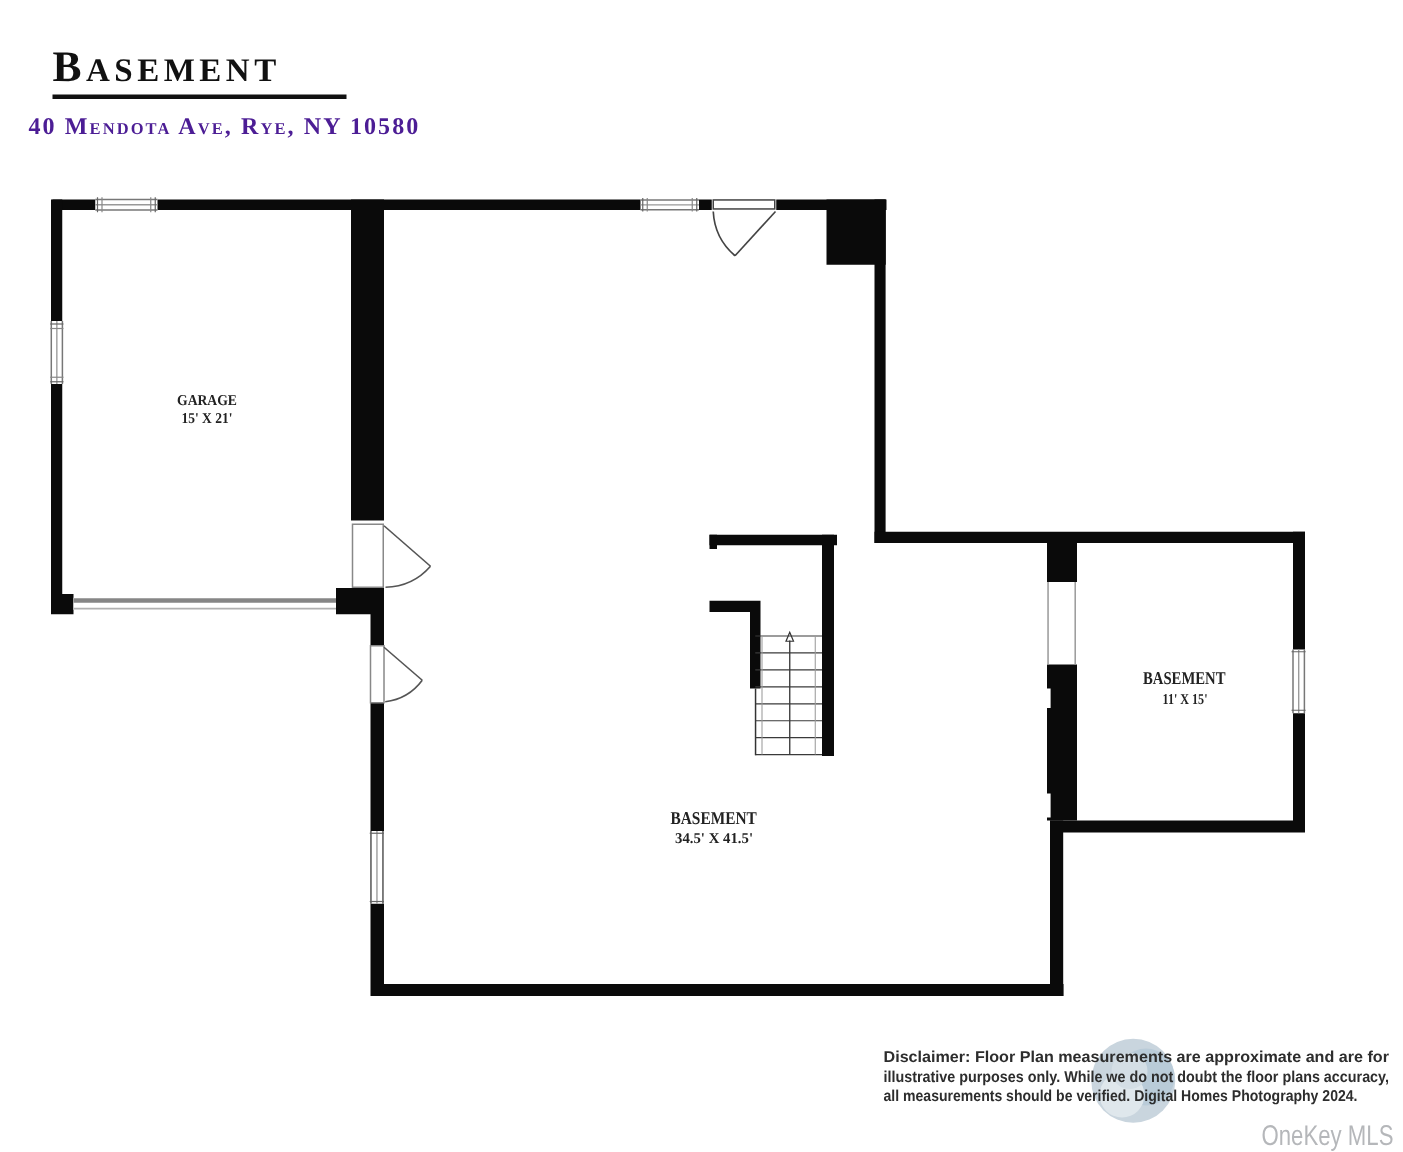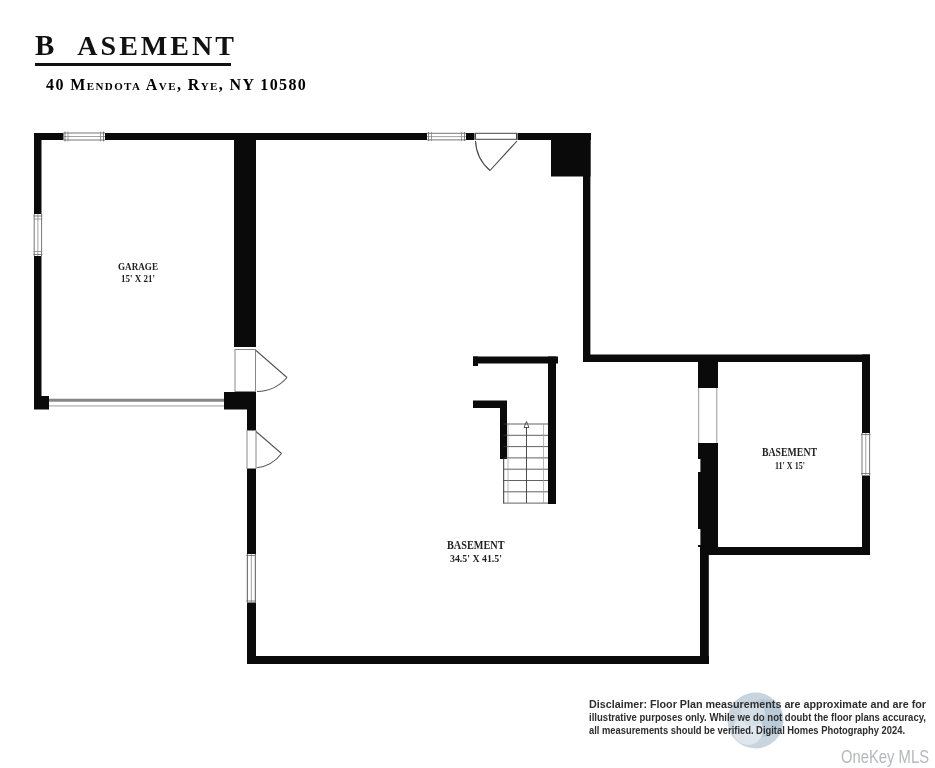--- a/index.html
+++ b/index.html
@@ -3,25 +3,25 @@
 <meta charset="utf-8">
 <style>
   html,body{margin:0;padding:0;background:#fff;}
   body{width:935px;height:768px;position:relative;overflow:hidden;
        font-family:"Liberation Sans",sans-serif;}
   .abs{position:absolute;}
 </style>
 </head>
 <body>
 
-<div class="abs" style="left:35px;top:28px;font-family:'Liberation Serif',serif;font-weight:bold;color:#111;letter-spacing:3px;font-size:29px;line-height:34px;">B<span style="font-size:28px;margin-left:20px;">ASEMENT</span></div>
+<div class="abs" style="left:35px;top:28px;font-family:'Liberation Serif',serif;font-weight:bold;color:#111;letter-spacing:3px;font-size:29px;line-height:34px;">B<span style="font-size:22px;">ASEMENT</span></div>
 
 <div class="abs" style="left:35px;top:63px;width:196px;height:2.6px;background:#111;"></div>
 
-<div class="abs" style="left:46px;top:76px;font-family:'Liberation Serif',serif;font-weight:bold;color:#000000;letter-spacing:1.4px;font-size:16px;font-variant:small-caps;">40 Mendota Ave, Rye, NY 10580</div>
+<div class="abs" style="left:19px;top:76px;font-family:'Liberation Serif',serif;font-weight:bold;color:#4c1d95;letter-spacing:1.4px;font-size:16px;font-variant:small-caps;">40 Mendota Ave, Rye, NY 10580</div>
 
 <svg class="abs" style="left:0;top:0;" width="935" height="768" viewBox="0 0 935 768">
 
   <rect x="35" y="133" width="556" height="7" fill="#0a0a0a"></rect>
 
   <rect x="34" y="133" width="7.5" height="273" fill="#0a0a0a"></rect>
 
   <rect x="234" y="133" width="22" height="214" fill="#0a0a0a"></rect>
 
   <rect x="34" y="396" width="15" height="13.5" fill="#0a0a0a"></rect>

